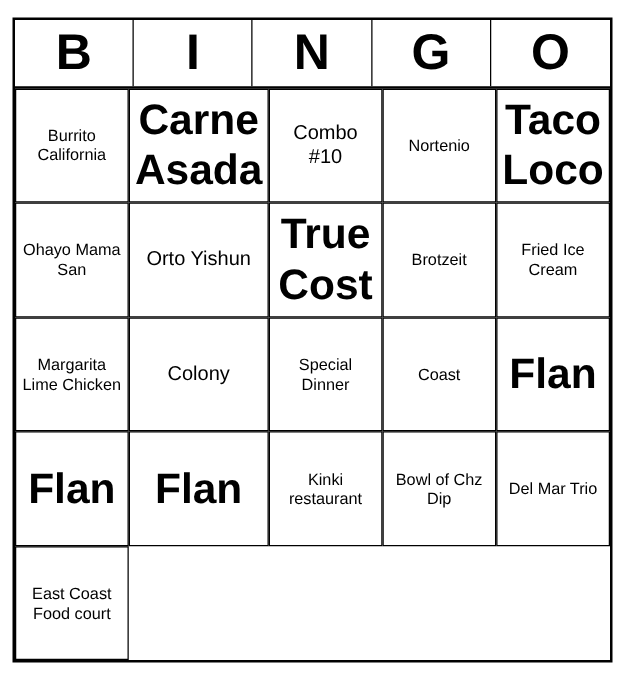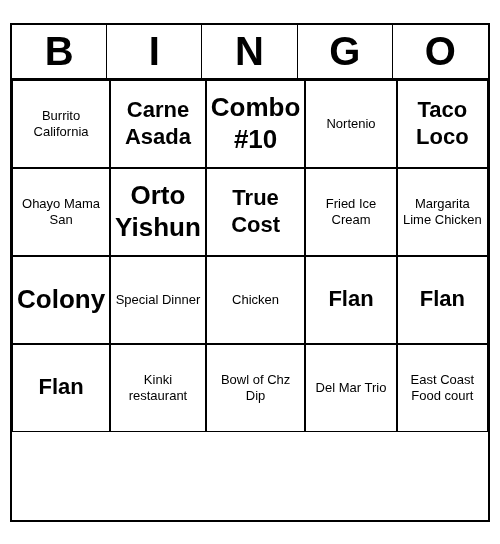--- a/index.html
+++ b/index.html
@@ -42,26 +42,26 @@
       display: flex;
       align-items: center;
       justify-content: center;
       text-align: center;
       padding: 4px;
       min-height: 88px;
       font-size: 13px;
       line-height: 1.2;
     }
     .bingo-cell.large-text {
-      font-size: 22px;
+      font-size: 34px;
       font-weight: bold;
     }
     .bingo-cell.medium-large {
-      font-size: 26px;
-      font-weight: bold;
+      font-size: 16px;
+      font-weight: normal;
     }
   </style>
 </head>
 <body>
 
 <div class="bingo-card">
   <div class="bingo-header">
   <div class="bingo-header-cell">B</div>
       <div class="bingo-header-cell">I</div>
       <div class="bingo-header-cell">N</div>
@@ -70,25 +70,26 @@
     </div>
   <div class="bingo-grid">
   <div class="bingo-cell">Burrito California</div>
       <div class="bingo-cell large-text">Carne Asada</div>
       <div class="bingo-cell medium-large">Combo #10</div>
       <div class="bingo-cell">Nortenio</div>
       <div class="bingo-cell large-text">Taco Loco</div>
       <div class="bingo-cell">Ohayo Mama San</div>
       <div class="bingo-cell medium-large">Orto Yishun</div>
       <div class="bingo-cell large-text">True Cost</div>
+      <div class="bingo-cell">Brotzeit</div>
       <div class="bingo-cell">Fried Ice Cream</div>
       <div class="bingo-cell">Margarita Lime Chicken</div>
       <div class="bingo-cell medium-large">Colony</div>
       <div class="bingo-cell">Special Dinner</div>
-      <div class="bingo-cell">Chicken</div>
+      <div class="bingo-cell">Coast</div>
       <div class="bingo-cell large-text">Flan</div>
       <div class="bingo-cell large-text">Flan</div>
       <div class="bingo-cell large-text">Flan</div>
       <div class="bingo-cell">Kinki restaurant</div>
       <div class="bingo-cell">Bowl of Chz Dip</div>
       <div class="bingo-cell">Del Mar Trio</div>
       <div class="bingo-cell">East Coast Food court</div>
     </div>
 </div>
 

